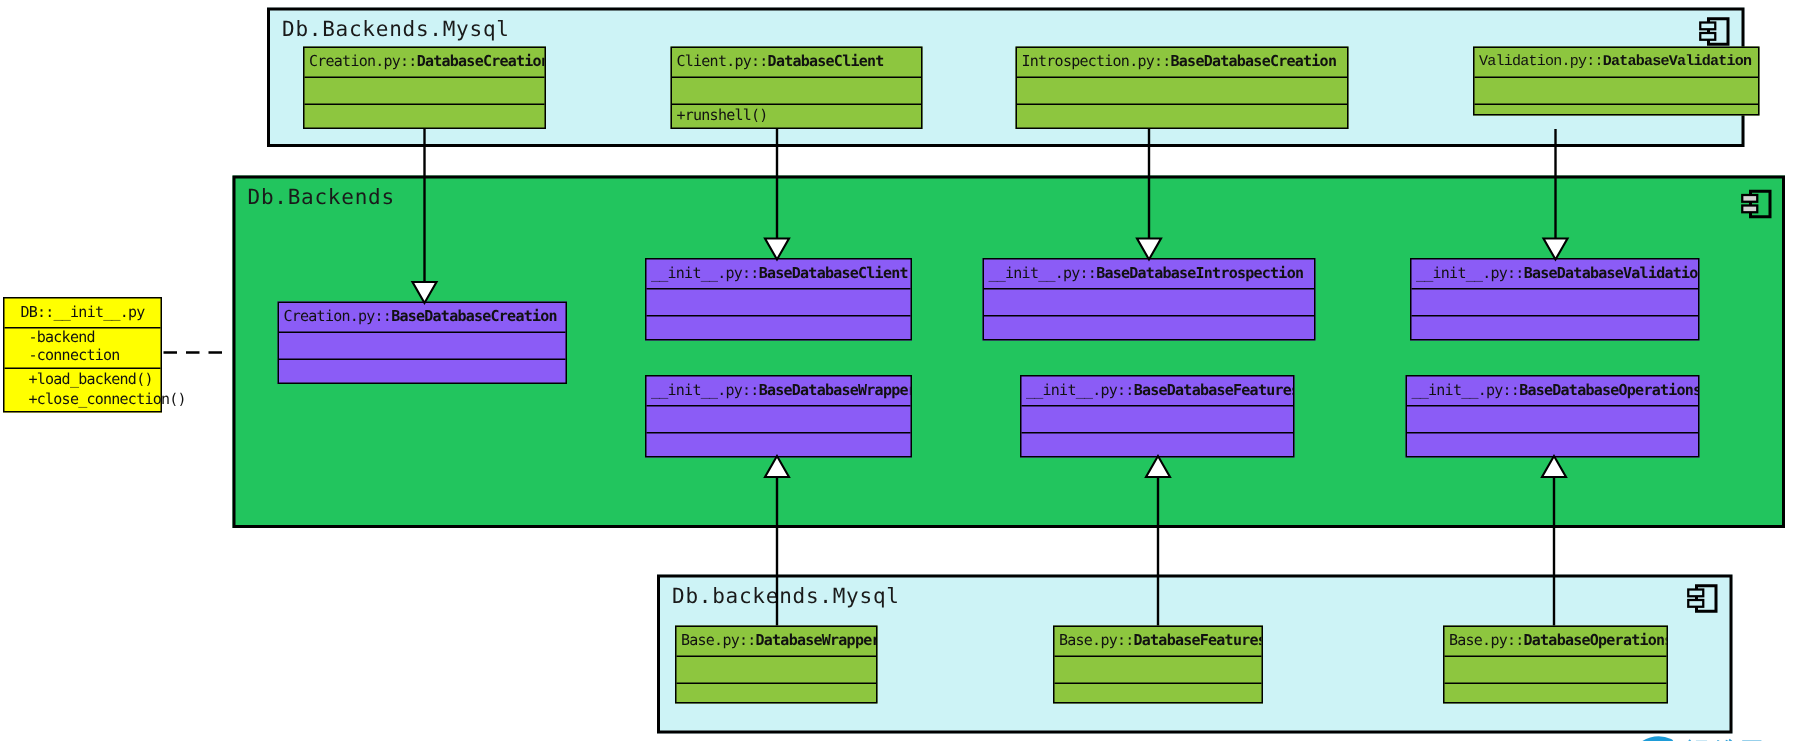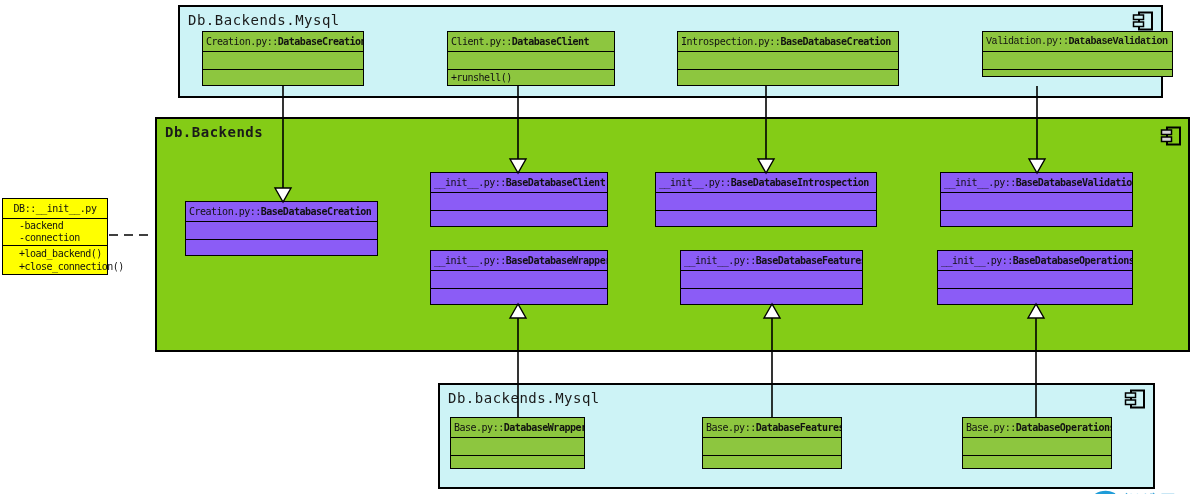--- a/index.html
+++ b/index.html
@@ -3,21 +3,21 @@
 <meta charset="utf-8">
 <style>
   html,body{margin:0;padding:0;background:#ffffff;}
   .canvas{
     position:relative;width:1196px;height:494px;background:#ffffff;overflow:hidden;
     font-family:"DejaVu Sans Mono", monospace;
   }
   
   .pkg{position:absolute;border:2px solid #000;box-sizing:border-box;}
   .pkg.cyan{background:#cdf3f6;}
-  .pkg.gray{background:#84cc16;font-weight:bold;}
+  .pkg.gray{background:#22c55e;}
   .pkg-title{
     position:absolute;left:8px;top:5px;font-size:14px;color:#1a1a1a;
     letter-spacing:0.5px;white-space:nowrap;
   }
   .component-icon{position:absolute;}
   
   .cls{
     position:absolute;border:1px solid #000;box-sizing:border-box;
     display:flex;flex-direction:column;font-size:10px;letter-spacing:-0.5px;color:#111;
   }

